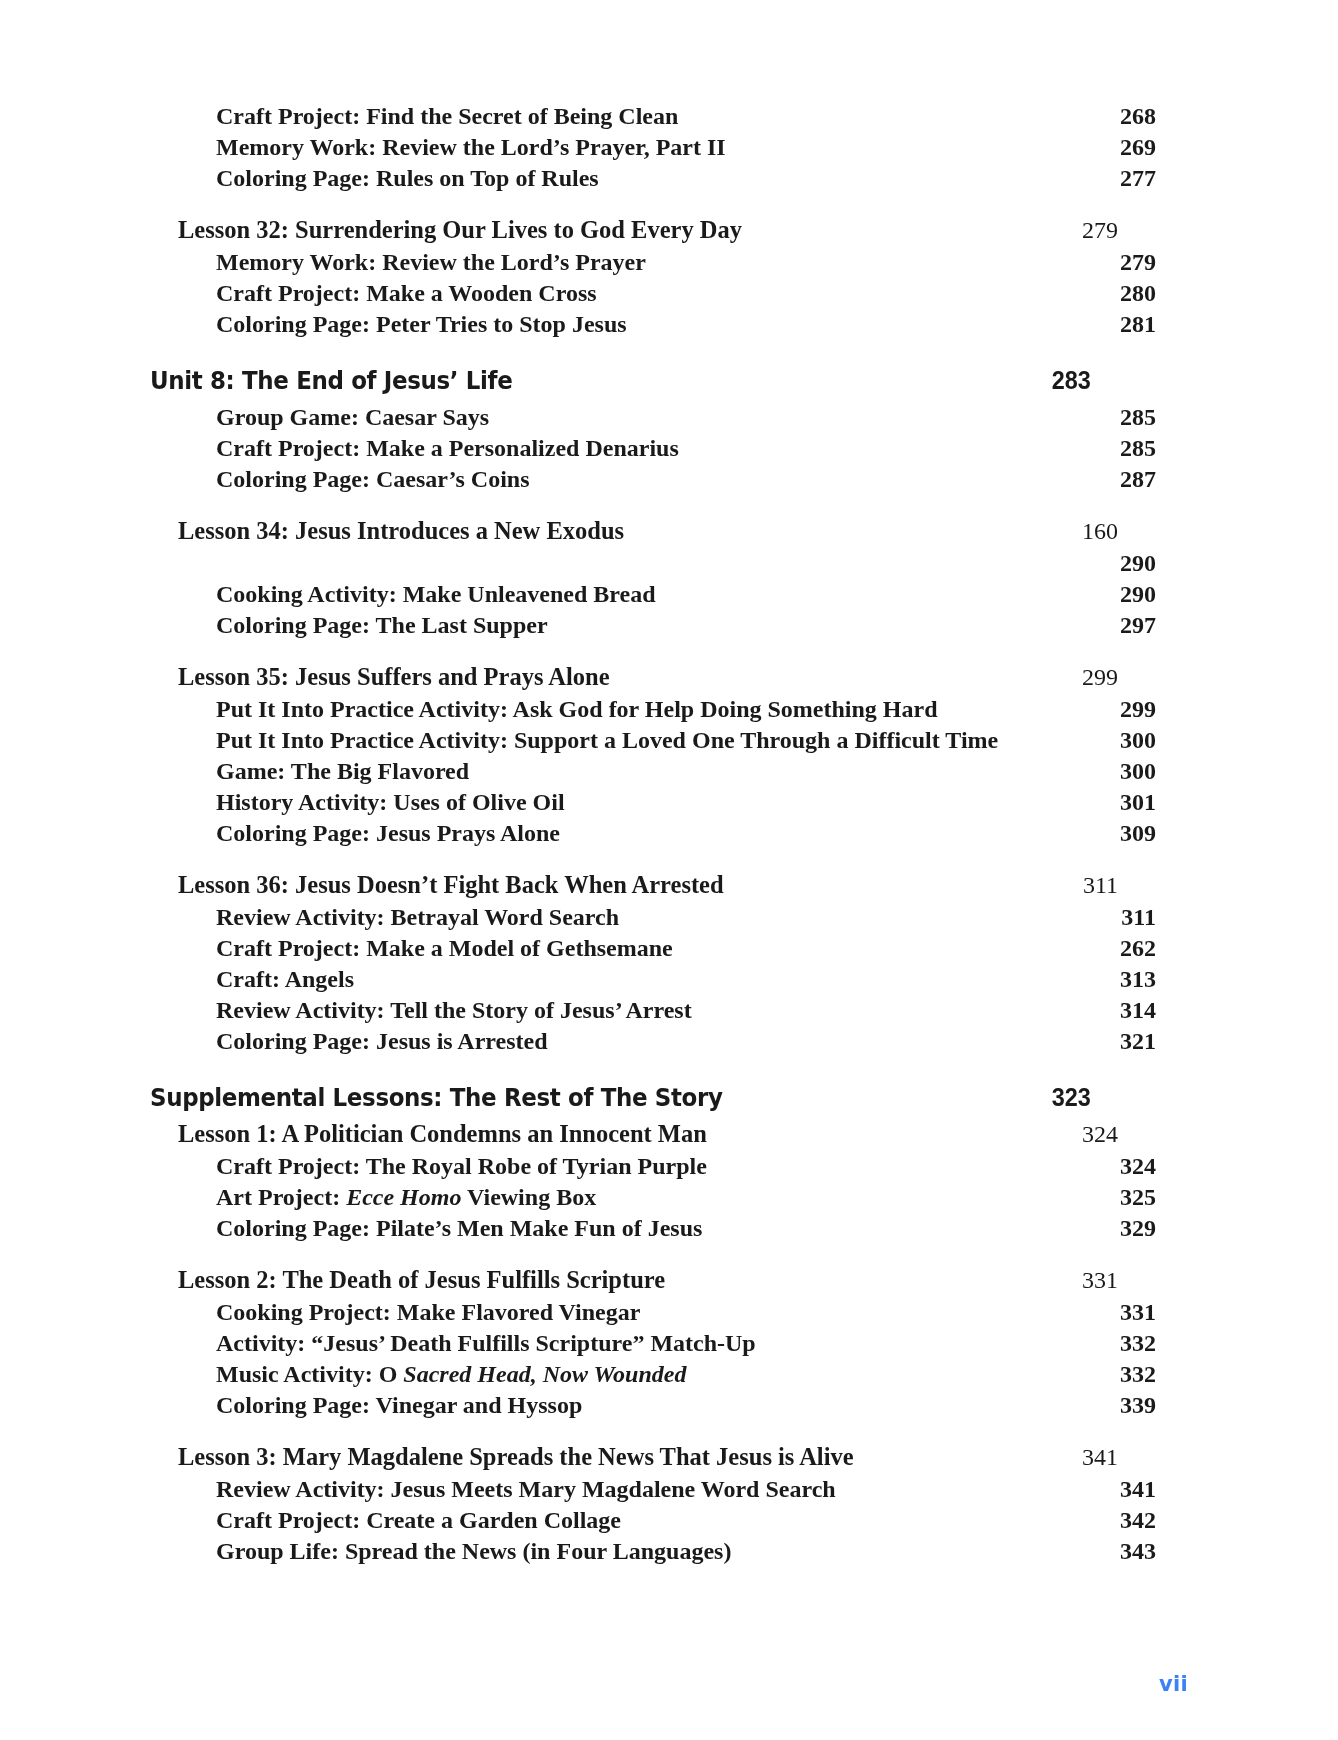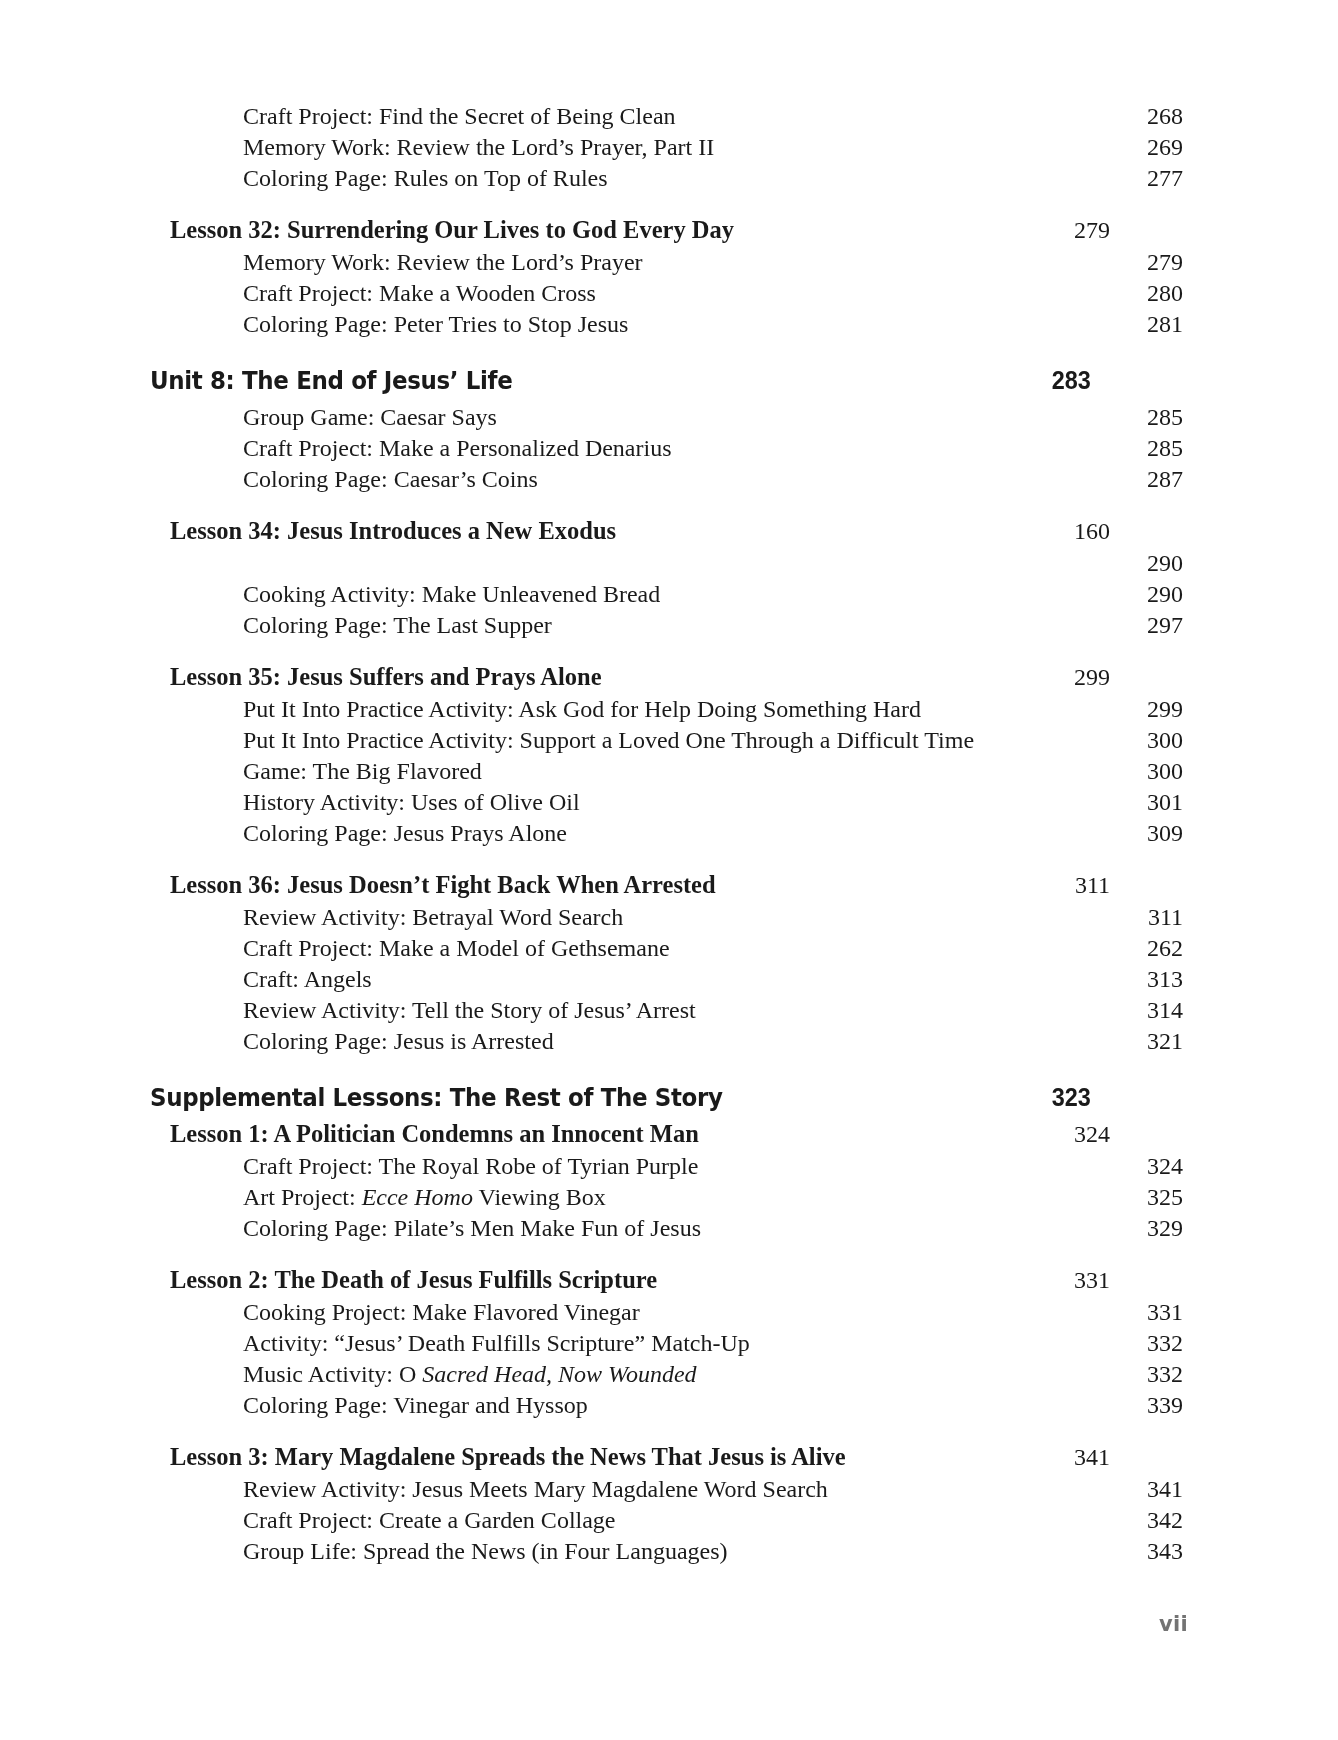--- a/index.html
+++ b/index.html
@@ -65,54 +65,54 @@
   .row.unit .pg {
     font-family: "Liberation Sans", sans-serif;
     font-size: 26px;
     letter-spacing: 0px;
   }
 
   
   .row.lesson {
     font-weight: bold;
     font-size: 24.5px;
-    margin-left: 20px;
+    margin-left: 28px;
     height: 32px;
   }
   .row.lesson .pg {
     font-weight: normal;
     font-size: 24px;
   }
 
   
   .row.entry {
-    font-weight: normal;
+    font-weight: bold;
     font-size: 24px;
-    margin-left: 93px;
+    margin-left: 66px;
     height: 31px;
   }
   .row.entry .pg {
     font-size: 24px;
   }
 
   
   .gap-lesson { height: 21px; }
   .gap-unit   { height: 24px; }
 
   .it { font-style: italic; }
 
   
   .folio {
     position: absolute;
     right: 150px;
-    top: 1612px;
+    top: 1672px;
     font-family: "DejaVu Sans", "Liberation Sans", sans-serif;
     font-weight: bold;
     font-size: 21px;
-    color: #737373;
+    color: #3b82f6;
     letter-spacing: 0.3px;
   }
 </style>
 </head>
 <body>
 
 <div class="page">
   <div class="toc" id="toc-root">
       <div class="row entry">
         <span class="title">Craft Project: Find the Secret of Being Clean</span>

